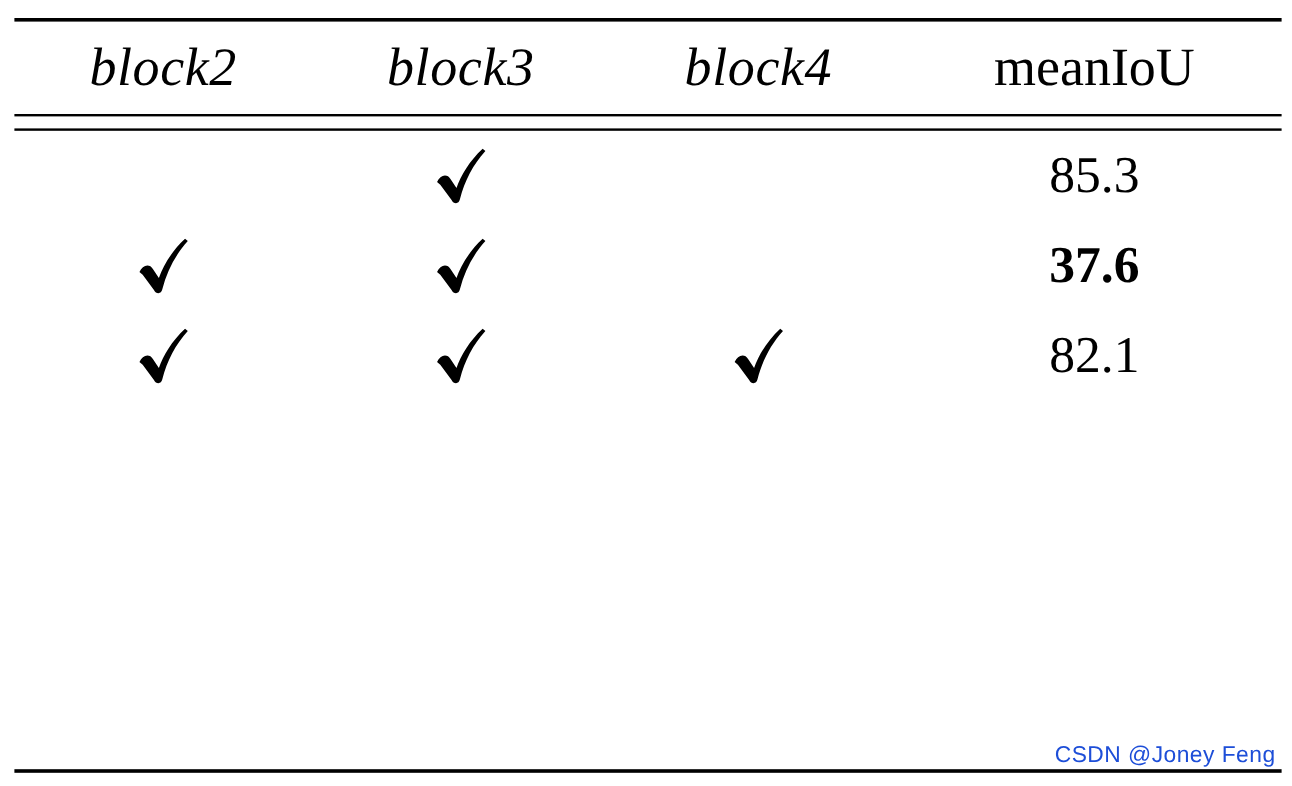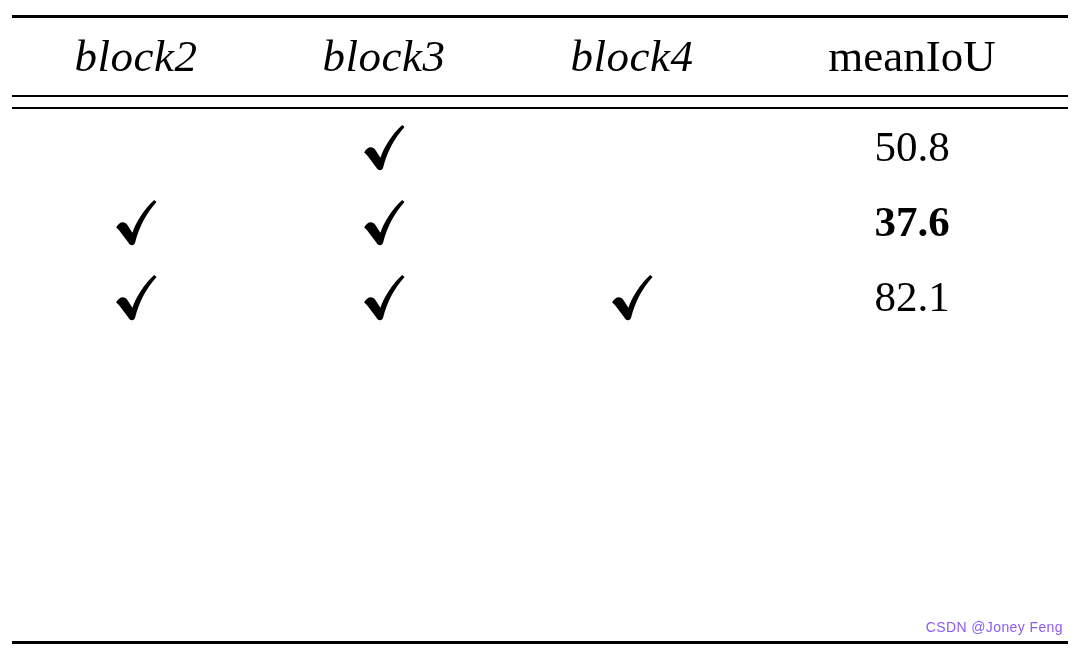--- a/index.html
+++ b/index.html
@@ -91,23 +91,23 @@
   }
   .check svg { display: block; width: 46px; height: 52px; }
   .check.empty svg { visibility: hidden; }
 
   
   #watermark {
     position: absolute;
     right: 14px;
     top: 619px;
     font-family: "Liberation Sans", "DejaVu Sans", sans-serif;
-    font-size: 14px;
+    font-size: 19px;
     letter-spacing: 0.4px;
-    color: #8b5cf6;
+    color: #1d4ed8;
     white-space: nowrap;
     user-select: none;
   }
 </style>
 </head>
 <body>
 
 <div id="table-figure">
 
   <div class="rule rule-top"></div>
@@ -134,21 +134,21 @@
         <tr>
           <td><span class="check empty"><svg viewBox="0 0 46 52" xmlns="http://www.w3.org/2000/svg" aria-hidden="true">
                 <path d="M3.2 30.6c1.6-3.4 4.0-5.3 6.6-5.3 1.9 0 3.4 1.0 4.6 2.8l5.0 7.6C23.0 25.2 30.4 13.0 41.2 3.0l2.3 1.9C33.2 16.4 26.3 29.4 22.2 45.3c-.5 2.0-1.6 3.0-3.2 3.0-1.5 0-2.8-.9-3.7-2.7L5.9 32.9z"></path>
               </svg></span></td>
           <td><span class="check"><svg viewBox="0 0 46 52" xmlns="http://www.w3.org/2000/svg" aria-hidden="true">
                 <path d="M3.2 30.6c1.6-3.4 4.0-5.3 6.6-5.3 1.9 0 3.4 1.0 4.6 2.8l5.0 7.6C23.0 25.2 30.4 13.0 41.2 3.0l2.3 1.9C33.2 16.4 26.3 29.4 22.2 45.3c-.5 2.0-1.6 3.0-3.2 3.0-1.5 0-2.8-.9-3.7-2.7L5.9 32.9z"></path>
               </svg></span></td>
           <td><span class="check empty"><svg viewBox="0 0 46 52" xmlns="http://www.w3.org/2000/svg" aria-hidden="true">
                 <path d="M3.2 30.6c1.6-3.4 4.0-5.3 6.6-5.3 1.9 0 3.4 1.0 4.6 2.8l5.0 7.6C23.0 25.2 30.4 13.0 41.2 3.0l2.3 1.9C33.2 16.4 26.3 29.4 22.2 45.3c-.5 2.0-1.6 3.0-3.2 3.0-1.5 0-2.8-.9-3.7-2.7L5.9 32.9z"></path>
               </svg></span></td>
-          <td class="val">50.8</td>
+          <td class="val">85.3</td>
         </tr>
         <tr>
           <td><span class="check"><svg viewBox="0 0 46 52" xmlns="http://www.w3.org/2000/svg" aria-hidden="true">
                 <path d="M3.2 30.6c1.6-3.4 4.0-5.3 6.6-5.3 1.9 0 3.4 1.0 4.6 2.8l5.0 7.6C23.0 25.2 30.4 13.0 41.2 3.0l2.3 1.9C33.2 16.4 26.3 29.4 22.2 45.3c-.5 2.0-1.6 3.0-3.2 3.0-1.5 0-2.8-.9-3.7-2.7L5.9 32.9z"></path>
               </svg></span></td>
           <td><span class="check"><svg viewBox="0 0 46 52" xmlns="http://www.w3.org/2000/svg" aria-hidden="true">
                 <path d="M3.2 30.6c1.6-3.4 4.0-5.3 6.6-5.3 1.9 0 3.4 1.0 4.6 2.8l5.0 7.6C23.0 25.2 30.4 13.0 41.2 3.0l2.3 1.9C33.2 16.4 26.3 29.4 22.2 45.3c-.5 2.0-1.6 3.0-3.2 3.0-1.5 0-2.8-.9-3.7-2.7L5.9 32.9z"></path>
               </svg></span></td>
           <td><span class="check empty"><svg viewBox="0 0 46 52" xmlns="http://www.w3.org/2000/svg" aria-hidden="true">
                 <path d="M3.2 30.6c1.6-3.4 4.0-5.3 6.6-5.3 1.9 0 3.4 1.0 4.6 2.8l5.0 7.6C23.0 25.2 30.4 13.0 41.2 3.0l2.3 1.9C33.2 16.4 26.3 29.4 22.2 45.3c-.5 2.0-1.6 3.0-3.2 3.0-1.5 0-2.8-.9-3.7-2.7L5.9 32.9z"></path>

